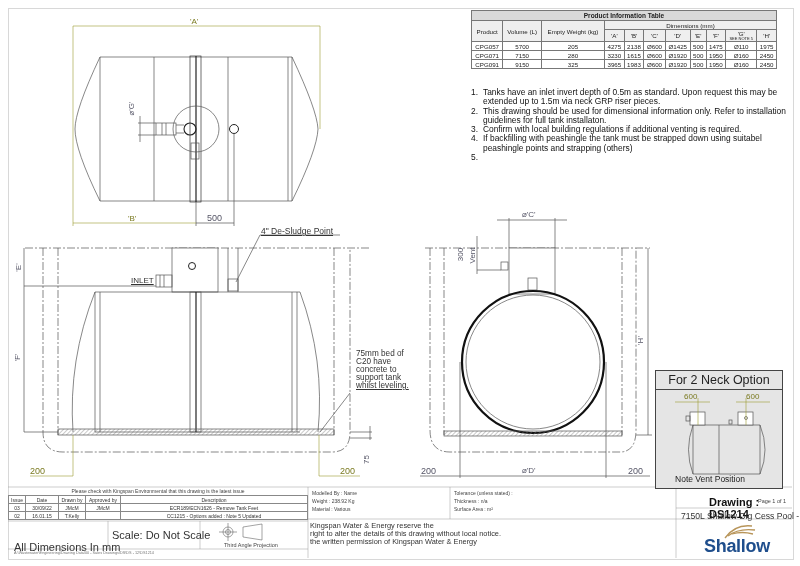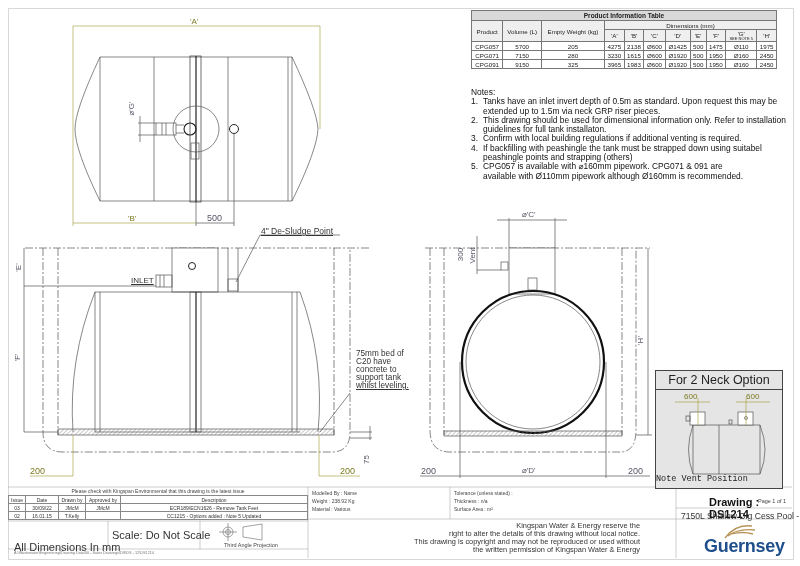--- a/index.html
+++ b/index.html
@@ -13,27 +13,27 @@
   .ptable th.hd{background:#efefef;}
   .ptable .small{font-size:4px;display:block;line-height:4px;}
   .notes{position:absolute;left:471px;top:88px;width:320px;font-size:8.4px;line-height:9.3px;color:#111;}
   .notes .item{display:flex;}
   .notes .num{width:12px;flex:none;}
   .lbl{position:absolute;font-size:8px;color:#333;white-space:nowrap;}
   .dimlbl{position:absolute;font-size:8px;color:#556;white-space:nowrap;}
   .ygreen{color:#7a7a20;}
   .neckbox{position:absolute;left:655px;top:370px;width:126px;height:117px;border:1px solid #444;background:#e5e5e5;}
   .neckbox .ttl{height:18px;line-height:18px;text-align:center;font-size:12.5px;border-bottom:1px solid #444;}
-  .neckbox .cap{position:absolute;bottom:4px;left:0;right:18px;text-align:left;font-size:8.5px;font-family:Liberation Mono, monospace;}
+  .neckbox .cap{position:absolute;bottom:4px;left:0;right:18px;text-align:center;font-size:8.5px;}
   
   .tb{position:absolute;font-size:5px;color:#444;}
   .rev{position:absolute;left:8px;top:487px;width:300px;border-collapse:collapse;font-size:5px;text-align:center;color:#333;}
   .rev td{border:1px solid #888;height:7px;padding:0 1px;}
   .bigtxt{position:absolute;font-size:11px;color:#333;white-space:nowrap;}
-  .disclaimer{position:absolute;left:310px;top:522px;width:330px;text-align:right;font-size:7.4px;line-height:8px;color:#333;}
+  .disclaimer{position:absolute;left:310px;top:522px;width:330px;text-align:left;font-size:7.4px;line-height:8px;color:#333;}
   .drawno{position:absolute;left:681px;top:496px;font-size:11px;font-weight:bold;color:#111;padding-left:28px;}
   .page{position:absolute;left:758px;top:498px;font-size:5.5px;color:#444;}
   .dtitle{position:absolute;left:681px;top:511px;font-size:8.6px;color:#333;white-space:nowrap;}
   .logo{position:absolute;left:698px;top:518px;width:90px;height:40px;}
   .logo .word{position:absolute;left:6px;top:18px;font-size:18px;font-weight:bold;color:#1f4e8c;letter-spacing:-0.3px;}
 </style>
 </head>
 <body>
 
 <div class="frame"></div>
@@ -272,40 +272,38 @@
         <td>Ø1920</td>
     <td>500</td>
         <td>1950</td>
         <td>Ø160</td>
         <td>2450</td>
   </tr>
 </tbody>
   </table>
 
 <div class="notes">
-  <div>Notes:</div>
   <div class="item">
       <span class="num">1.</span>
       <span>Tanks have an inlet invert depth of 0.5m as standard. Upon request this may be extended up to 1.5m via neck GRP riser pieces.</span>
     </div>
   <div class="item">
       <span class="num">2.</span>
       <span>This drawing should be used for dimensional information only. Refer to installation guidelines for full tank installaton.</span>
     </div>
   <div class="item">
       <span class="num">3.</span>
       <span>Confirm with local building regulations if additional venting is required.</span>
     </div>
   <div class="item">
       <span class="num">4.</span>
       <span>If backfilling with peashingle the tank must be strapped down using suitabel peashingle points and strapping (others)</span>
     </div>
   <div class="item">
       <span class="num">5.</span>
-      <span style="width:270px">CPG057 is available with ⌀160mm pipework. CPG071 &amp; 091 are available with Ø110mm pipework although Ø160mm is recommended.</span>
     </div>
 </div>
 
 <span class="dimlbl ygreen" style="left:190px;top:17px;">'A'</span>
 <span class="dimlbl ygreen" style="left:128px;top:214px;">'B'</span>
 <span class="dimlbl" style="left:124px;top:104px;transform:rotate(-90deg);">⌀'G'</span>
 <span class="dimlbl" style="left:207px;top:213px;font-size:9px;">500</span>
 
 <span class="lbl" style="left:261px;top:226px;font-size:8.5px;text-decoration:underline;">4" De-Sludge Point</span>
 <span class="lbl" style="left:131px;top:276px;text-decoration:underline;">INLET</span>
@@ -393,22 +391,21 @@
 <span class="tb" style="left:312px;top:490px;">Modelled By : Name</span>
 <span class="tb" style="left:312px;top:498px;">Weight : 238.92 Kg</span>
 <span class="tb" style="left:312px;top:506px;">Material : Various</span>
 <span class="tb" style="left:454px;top:490px;">Tolerance (unless stated) :</span>
 <span class="tb" style="left:454px;top:498px;">Thickness : n/a</span>
 <span class="tb" style="left:454px;top:506px;">Surface Area : m²</span>
 
 <div class="disclaimer">
   <div>Kingspan Water &amp; Energy reserve the</div>
   <div>right to alter the details of this drawing without local notice.</div>
-  <div>This drawing is copyright and may not be reproduced or used without</div>
   <div>the written permission of Kingspan Water &amp; Energy</div>
 </div>
 
 <span class="drawno">Drawing : DS1214</span>
 <span class="page">Page 1 of 1</span>
 <span class="dtitle">7150L Shallow Dig Cess Pool - Guernsey</span>
 <div class="logo">
-  <span class="word">Guernsey</span>
+  <span class="word">Shallow</span>
 </div>
 
 </body></html>

